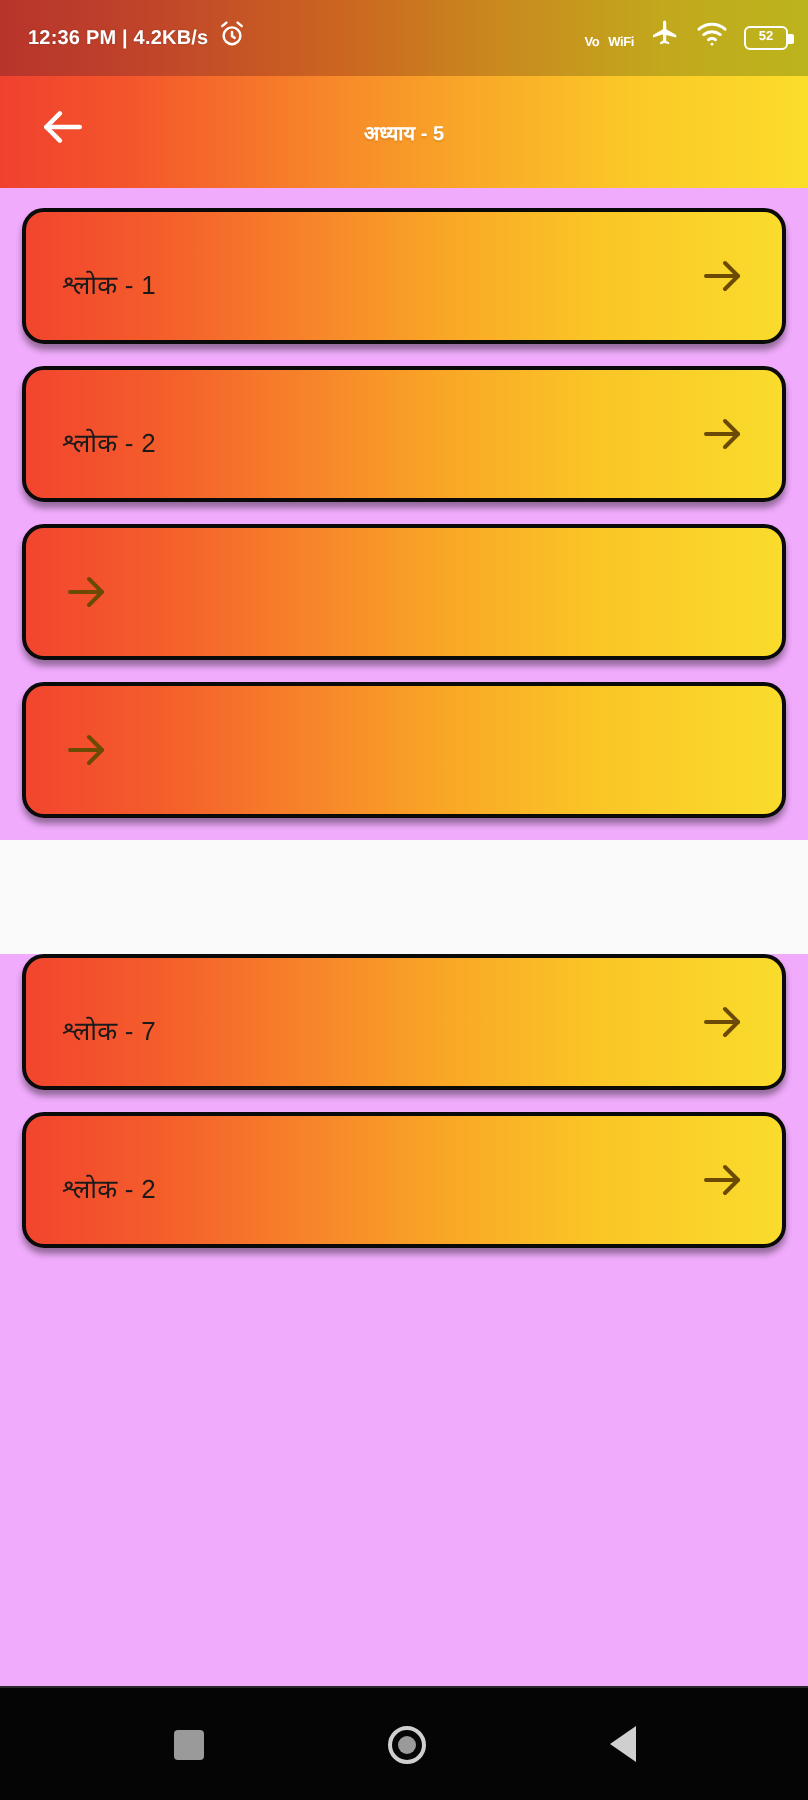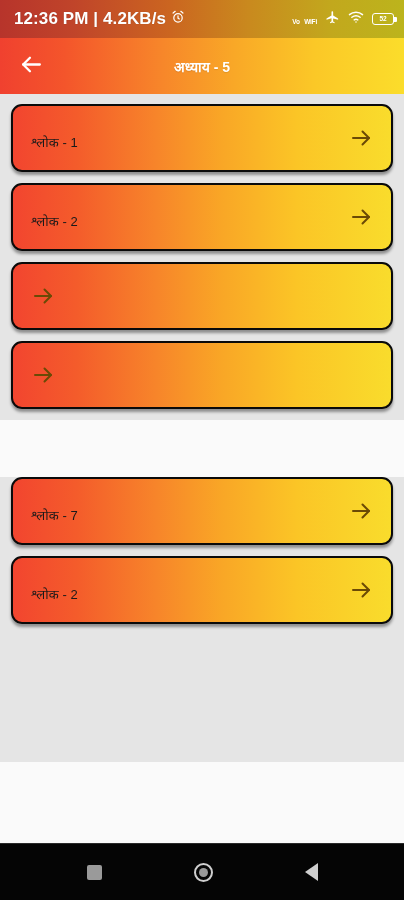--- a/index.html
+++ b/index.html
@@ -20,21 +20,21 @@
   .statusbar{
     position:relative;
     height:38px;
     background:linear-gradient(90deg,#B7342B 0%,#C0442A 18%,#CB6520 42%,#C98A1E 62%,#C2A81D 82%,#BCB41C 100%);
     display:flex; align-items:center;
     padding:0 10px 0 14px;
     color:#fff;
   }
   .sb-left{ display:flex; align-items:center; gap:5px; flex:1; }
   .sb-clock{
-    font-size:17px; font-weight:bold; letter-spacing:.1px;
+    font-size:10px; font-weight:bold; letter-spacing:.1px;
     color:#fff; white-space:nowrap;
     text-shadow:0 0 1px rgba(0,0,0,.25);
   }
   .sb-right{ display:flex; align-items:center; gap:8px; }
   .ico{ display:block; }
   .vowifi{
     font-size:6.5px; font-weight:bold; line-height:6.5px;
     text-align:center; color:#fff; letter-spacing:-.2px;
   }
   .battery{
@@ -55,30 +55,30 @@
     display:flex; align-items:center;
     padding:0 14px;
   }
   .back-btn{
     width:34px;height:34px;display:flex;align-items:center;justify-content:center;
     cursor:pointer;
   }
   .appbar-title{
     position:absolute; left:0; right:0; top:0; bottom:0;
     display:flex; align-items:center; justify-content:center;
-    font-size:14px; font-weight:bold; color:#ffffff;
+    font-size:10px; font-weight:bold; color:#ffffff;
     pointer-events:none;
     text-shadow:0 1px 1px rgba(0,0,0,.10);
   }
 
   
   .list{
     position:relative;
-    height:668px;
-    background:#e5e5e5;
+    height:806px;
+    background:#f0abfc;
     padding:10px 0 0 0;
     overflow:hidden;
   }
   .card{
     position:relative;
     margin:0 11px 11px 11px;
     height:68px;
     border-radius:11px;
     background:linear-gradient(90deg,#F2452F 0%,#F45C2B 17%,#F7852A 38%,#F9A626 55%,#FBC526 75%,#F9DC2C 100%);
     border:2.2px solid #0A0A0A;

